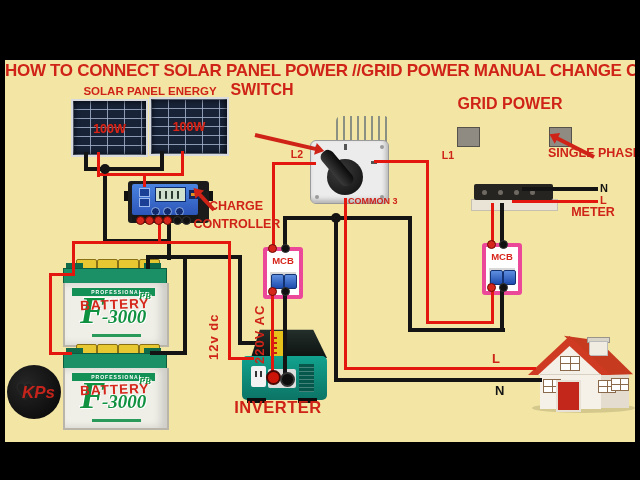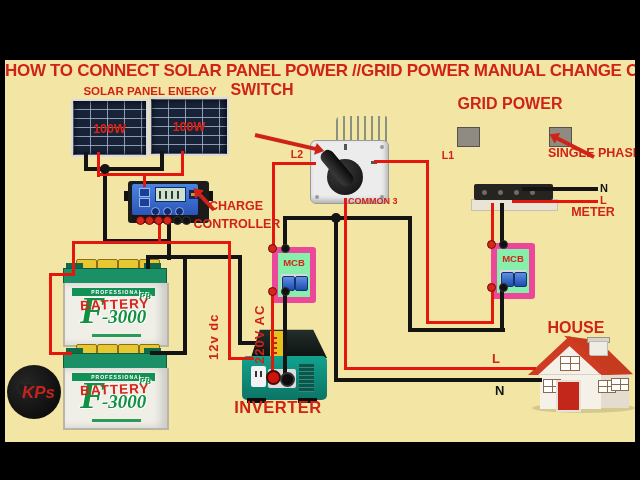--- a/index.html
+++ b/index.html
@@ -21,22 +21,22 @@
         font-weight:bold;z-index:30;letter-spacing:1px;}
   .arrow{position:absolute;height:4px;background:#cf2318;transform-origin:0 50%;z-index:30;}
   .arrow::after{content:"";position:absolute;right:-8px;top:50%;transform:translateY(-50%);
         border-left:9px solid #cf2318;border-top:6px solid transparent;border-bottom:6px solid transparent;}
   .bar{position:absolute;background:#000;z-index:40;}
   .panel{position:absolute;background-color:#182338;border:2px solid #d8dade;box-shadow:inset 0 0 6px #000;
      background-image:repeating-linear-gradient(90deg,rgba(160,175,200,.85) 0 1px,transparent 1px 17px),
                       repeating-linear-gradient(0deg,rgba(160,175,200,.85) 0 1px,transparent 1px 9px);}
   .panel .watt{position:absolute;left:0;top:38%;width:100%;text-align:center;color:#d6251a;
      font-weight:bold;font-size:12.5px;text-shadow:0 0 1px #5a0a04;}
-  .mcb{position:absolute;width:32px;height:44px;background:#86efac;border:6px solid #ec4899;
-     border-radius:3px;z-index:8;margin-left:9px;}
+  .mcb{position:absolute;width:32px;height:44px;background:#ffffff;border:4px solid #ec4899;
+     border-radius:3px;z-index:8;}
   .mcb .t{position:absolute;left:0;top:4px;width:100%;text-align:center;color:#d6251a;
      font-weight:bold;font-size:9.5px;}
   .mcb .band{position:absolute;left:3px;top:21px;width:26px;height:16px;background:#d8d8d8;}
   .mcb .tog{position:absolute;top:23px;width:11px;height:13px;background:linear-gradient(#5f8fe0,#1d4cae);
      border:1px solid #123272;border-radius:2px;}
   .win{position:absolute;background:#fff;border:1px solid #8a6a4a;
      background-image:linear-gradient(#8a6a4a,#8a6a4a),linear-gradient(#8a6a4a,#8a6a4a);
      background-size:1px 100%,100% 1px;background-position:center,center;background-repeat:no-repeat;}
   .screw{position:absolute;width:4px;height:4px;border-radius:50%;background:#35332e;}
   .batt-f{font-family:"Liberation Serif",serif;font-style:italic;font-weight:bold;color:#0f9140;
@@ -188,21 +188,20 @@
       <div class="abs" style="left:9px;top:5px;width:2px;height:6px;background:#333;"></div>
     </div>
     <div class="abs" style="left:26px;top:13px;width:28px;height:19px;background:#ddd;border-radius:2px;"></div>
     <div class="abs" style="left:57px;top:8px;width:15px;height:28px;background:#07584c;
          background-image:repeating-linear-gradient(0deg,rgba(255,255,255,.25) 0 1px,transparent 1px 4px);"></div>
   </div>
   <div class="abs comp" style="left:247px;top:398px;width:12px;height:5px;background:#0a0f0d;"></div>
   <div class="abs comp" style="left:298px;top:398px;width:12px;height:5px;background:#0a0f0d;"></div>
   <div class="lbl" style="left:232px;top:399px;width:92px;font-size:16.5px;letter-spacing:0.5px;">INVERTER</div>
 
-  <div class="lbl" style="left:538px;top:320px;width:76px;font-size:16px;">HOUSE</div>
   <div class="abs comp" style="left:532px;top:403px;width:96px;height:10px;background:rgba(90,80,50,.2);border-radius:50%;"></div>
   <div class="abs comp" style="left:594px;top:374px;width:28px;height:34px;background:#e4ddcf;"></div>
   <div class="abs comp" style="left:564px;top:335px;width:62px;height:40px;background:#c63a20;clip-path:polygon(0% 2%,50% 14%,100% 98%,62% 100%);"></div>
   <div class="abs comp" style="left:587px;top:337px;width:14px;height:4px;background:#d8d4c8;border:1px solid #9a958a;"></div>
   <div class="abs comp" style="left:589px;top:341px;width:10px;height:13px;background:#f0ece2;border:1px solid #bbb;"></div>
   <div class="abs comp" style="left:528px;top:336px;width:76px;height:39px;background:#cf3a22;clip-path:polygon(0 100%,50% 0,100% 100%);"></div>
   <div class="abs comp" style="left:538px;top:346px;width:56px;height:29px;background:#f4f0e7;clip-path:polygon(0 100%,50% 0,100% 100%);"></div>
   <div class="abs comp" style="left:540px;top:374px;width:54px;height:34px;background:#f5f1e8;border-top:1px solid #d8d2c4;"></div>
   <div class="win comp" style="left:560px;top:356px;width:11px;height:13px;"></div>
   <div class="win comp" style="left:543px;top:379px;width:9px;height:12px;"></div>

